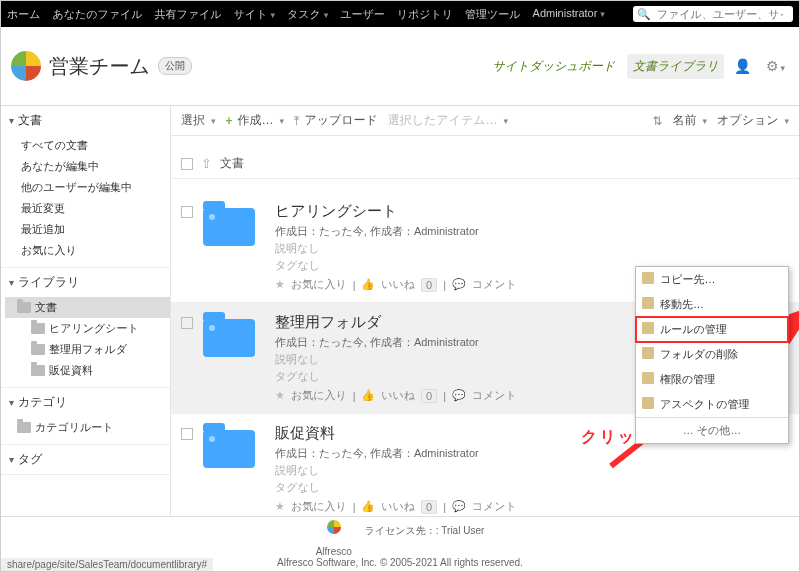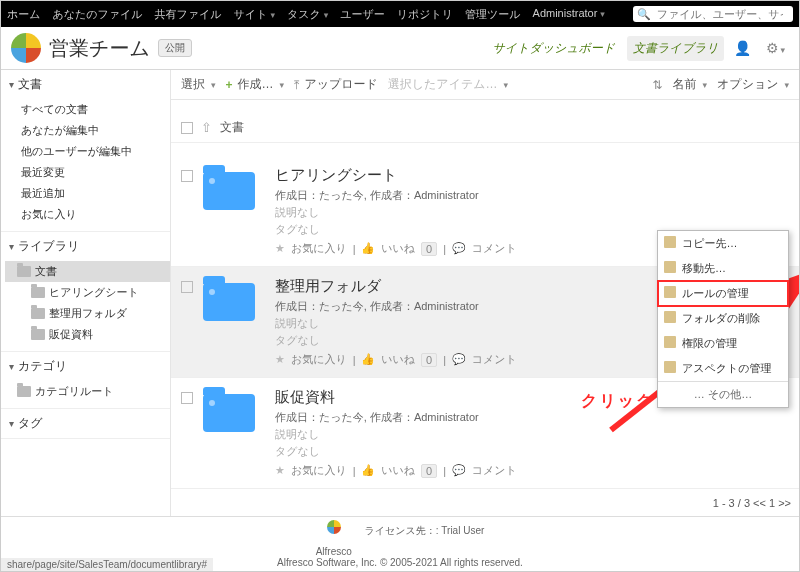--- a/index.html
+++ b/index.html
@@ -7,24 +7,24 @@
   body { width:800px; height:572px; overflow:hidden; position:relative; border:1px solid #ccc;}
   
   .topbar { background:#000; color:#ccc; height:26px; display:flex; align-items:center; padding:0 6px; font-size:11px; }
   .topbar .menu { display:flex; gap:12px; flex:1; }
   .topbar .menu span { cursor:pointer; white-space:nowrap; }
   .topbar .menu .caret::after{ content:"▾"; font-size:9px; margin-left:3px; color:#888;}
   .topbar .search { display:flex; align-items:center; background:#fff; border-radius:3px; padding:1px 4px; width:160px;}
   .topbar .search input { border:0; outline:0; font-size:11px; width:130px; color:#666;}
   .topbar .search .mag { color:#666; margin-right:4px;}
   
-  .siteheader { display:flex; align-items:center; padding:6px 10px; border-bottom:1px solid #d8d8d8; }
+  .siteheader { display:flex; align-items:center; padding:24px 10px; border-bottom:1px solid #d8d8d8; }
   .logo { width:30px; height:30px; border-radius:50%; background:conic-gradient(#f3c623 0 90deg,#d94e2a 90deg 180deg,#4aa3df 180deg 270deg,#7cb342 270deg 360deg); margin-right:8px; flex:0 0 auto;}
   .sitename { font-size:20px; color:#333; margin-right:8px; }
-  .badge { font-size:10px; background:#eee; border:1px solid #ccc; border-radius:3px; padding:1px 6px; color:#555;}
+  .badge { font-size:10px; background:#eee; border:1px solid #ccc; border-radius:8px; padding:1px 6px; color:#555;}
   .sitenav { margin-left:auto; display:flex; align-items:center; gap:6px; font-size:12px;}
   .sitenav a { color:#4d7c0f; padding:4px 6px; cursor:pointer;font-style:italic; }
   .sitenav a.active { background:#eee; border-radius:3px;}
   .gear, .user { color:#888; font-size:14px; padding:0 4px; cursor:pointer;}
   .gear .caret2::after{content:"▾"; font-size:9px; margin-left:2px;}
   
   .main { display:flex; height:calc(100% - 22px - 46px - 26px); }
   .sidebar { width:170px; border-right:1px solid #e5e5e5; background:#fff; overflow:hidden; font-size:12px;}
   .sidegroup { border-bottom:1px solid #eee; }
   .sidehead { padding:6px 8px; color:#333; font-size:12px; cursor:pointer;}
@@ -55,21 +55,21 @@
   .row .meta{ flex:1;}
   .row .title{ font-size:15px; color:#333; margin-bottom:3px;}
   .row .sub{ font-size:11px; color:#666; margin-bottom:2px;}
   .row .muted{ font-size:11px; color:#aaa; margin-bottom:2px;}
   .row .actions{ font-size:11px; color:#888; display:flex; align-items:center; gap:6px; margin-top:4px;}
   .row .actions .star{ color:#bbb;}
   .row .actions .thumbup{ color:#bbb;}
   .row .actions .cnt{ background:#eee; border:1px solid #ddd; border-radius:2px; padding:0 4px;}
   .pager { text-align:right; padding:8px; color:#555; font-size:11px;}
   
-  .ctxmenu { position:absolute; right:10px; top:160px; width:132px; background:#fff; border:1px solid #bbb; box-shadow:2px 2px 6px rgba(0,0,0,.25); font-size:11px; z-index:20;}
+  .ctxmenu { position:absolute; right:10px; top:160px; width:154px; background:#fff; border:1px solid #bbb; box-shadow:2px 2px 6px rgba(0,0,0,.25); font-size:11px; z-index:20;}
   .ctxmenu .mi{ padding:5px 8px 5px 24px; position:relative; cursor:pointer; color:#333;}
   .ctxmenu .mi::before{ content:""; position:absolute; left:6px; top:5px; width:12px; height:12px; background:#d9c28a; border-radius:1px;}
   .ctxmenu .mi.sep{ border-top:1px solid #ddd;}
   .ctxmenu .mi.hl{ outline:2px solid #ff2a2a; outline-offset:-1px;}
   .ctxmenu .mi.more{ text-align:center; color:#666; padding-left:8px;}
   .ctxmenu .mi.more::before{display:none;}
   
   .arrow { position:absolute; left:420px; top:190px; z-index:15; pointer-events:none;}
   .clicklabel{ position:absolute; left:410px; top:321px; color:#ff2a2a; font-weight:bold; font-size:16px; z-index:15; pointer-events:none; letter-spacing:2px;text-align:center;}
   

